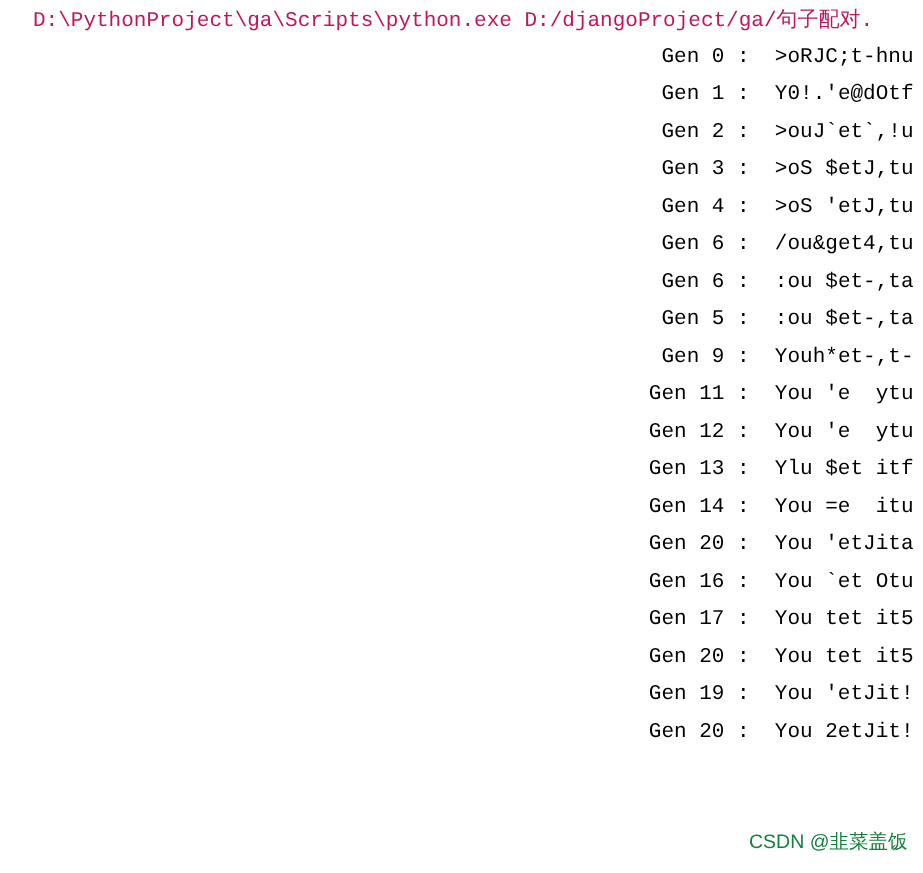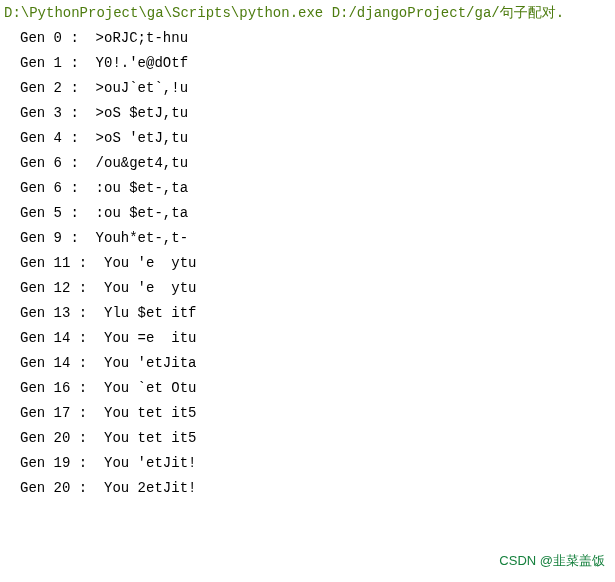--- a/index.html
+++ b/index.html
@@ -11,26 +11,27 @@
       font-family: "Consolas", "Courier New", monospace;
       font-size: 14px;
       background: #ffffff;
       color: #000000;
       width: 615px;
       height: 582px;
       overflow: hidden;
       position: relative;
     }
     .command-line {
-      color: #4d7c0f;
-      padding: 4px 4px;
+      color: #be185d;
+      padding: 4px 22px;
       white-space: nowrap;
     }
     .output-area {
-      padding: 0 20px;
+      padding: 0 6px;
+      text-align: right;
     }
     .output-line {
       line-height: 25px;
       white-space: pre;
       color: #000000;
     }
     .watermark {
       position: absolute;
       right: 10px;
       bottom: 12px;
@@ -53,21 +54,21 @@
     <div class="output-line">Gen 3 :  &gt;oS $etJ,tu</div>
     <div class="output-line">Gen 4 :  &gt;oS 'etJ,tu</div>
     <div class="output-line">Gen 6 :  /ou&amp;get4,tu</div>
     <div class="output-line">Gen 6 :  :ou $et-,ta</div>
     <div class="output-line">Gen 5 :  :ou $et-,ta</div>
     <div class="output-line">Gen 9 :  Youh*et-,t-</div>
     <div class="output-line">Gen 11 :  You 'e  ytu</div>
     <div class="output-line">Gen 12 :  You 'e  ytu</div>
     <div class="output-line">Gen 13 :  Ylu $et itf</div>
     <div class="output-line">Gen 14 :  You =e  itu</div>
-    <div class="output-line">Gen 14 :  You 'etJita</div>
+    <div class="output-line">Gen 20 :  You 'etJita</div>
     <div class="output-line">Gen 16 :  You `et Otu</div>
     <div class="output-line">Gen 17 :  You tet it5</div>
     <div class="output-line">Gen 20 :  You tet it5</div>
     <div class="output-line">Gen 19 :  You 'etJit!</div>
     <div class="output-line">Gen 20 :  You 2etJit!</div>
   </div>
 
 <div class="watermark">
   <span>CSDN @韭菜盖饭</span>
 </div>

